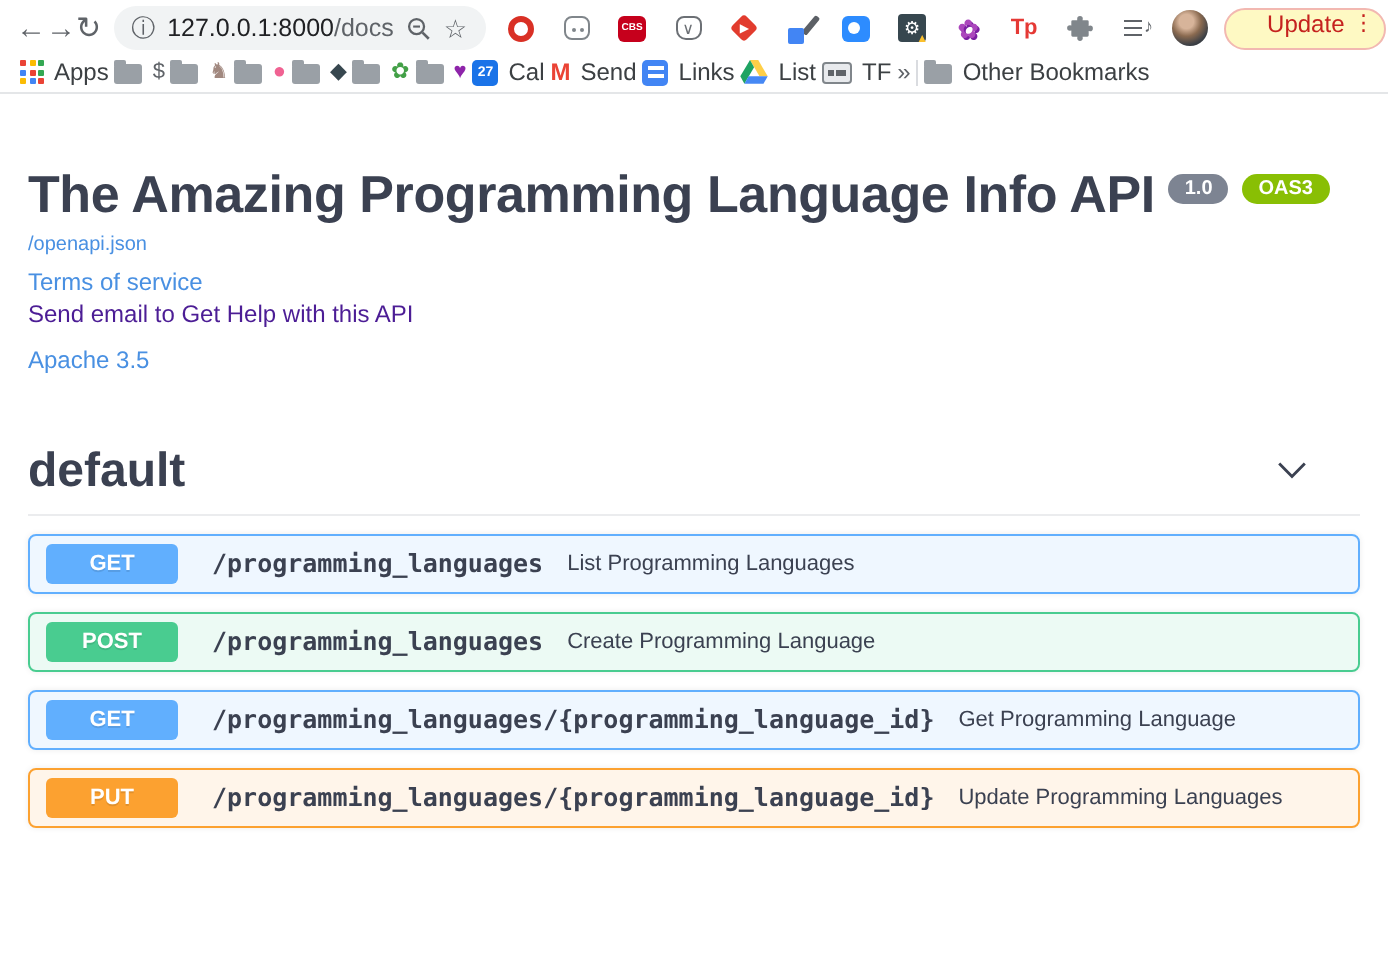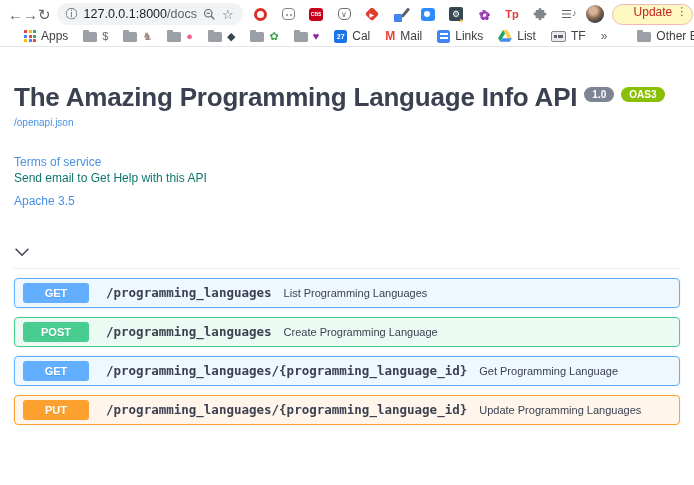--- a/index.html
+++ b/index.html
@@ -43,21 +43,21 @@
   .ext-playlist i { position:absolute; left:0; top:1px; width:9px; height:1.6px; background:#5f6368;
                     box-shadow:0 3.5px 0 #5f6368, 0 7px 0 #5f6368; }
   .ext-playlist b { position:absolute; right:-2px; top:-1px; color:#5f6368; font-size:9px; font-weight:normal; }
   .avatar { width:18px; height:18px; border-radius:50%; margin-left:10px; cursor:pointer; flex:none;
             background:radial-gradient(circle at 40% 32%, #d7b49a 0 22%, #8a6a50 45%, #3c4046 72%, #202428 100%); }
   .update-chip { display:flex; gap:4px; margin-left:8px; height:21px; padding:0 5px 0 21px;
                  border:1px solid #f2b8b1; border-radius:11px; background:#fef9c3; cursor:pointer; flex:none; }
   .update-chip .lbl { font-size:12px; color:#c5221f; }
   .update-chip .dots { font-size:11px; color:#c5221f; }
 
-  .bookmarks { height:19px; display:flex; align-items:center; gap:15px; padding:0 10px 2px 24px;
+  .bookmarks { height:19px; display:flex; align-items:center; gap:3px; padding:0 10px 2px 10px;
                border-bottom:1px solid #e4e6e8; background:#fff; font-size:12px; color:#3c4043; }
   .bm { display:flex; align-items:center; gap:5px; cursor:pointer; white-space:nowrap; }
   .apps-grid { display:grid; grid-template-columns:repeat(3,3px); grid-gap:1.5px; }
   .apps-grid i { width:3px; height:3px; border-radius:0.5px; }
   .folder { width:14px; height:10px; background:#9aa0a6; border-radius:1.5px; position:relative; margin-top:2px; flex:none; }
   .folder::before { content:""; position:absolute; top:-2.5px; left:0; width:6px; height:3px;
                     background:#9aa0a6; border-radius:1px 1px 0 0; }
   .bm-glyph { font-size:11px; line-height:1; }
   .cal-icon { width:13px; height:13px; background:#1a73e8; border-radius:2.5px; color:#fff; font-size:7px;
               display:flex; align-items:center; justify-content:center; font-weight:bold; }
@@ -72,21 +72,21 @@
   .overflow-chev { color:#5f6368; font-size:12px; }
 
   
   .page { padding:36px 14px 0 14px; }
   .api-title-row { display:flex; align-items:flex-start; gap:7px; }
   h1.api-title { font-size:26px; font-weight:bold; color:#3b4151; line-height:1.1; letter-spacing:-0.2px; }
   .badge { color:#fff; font-size:10px; font-weight:bold; border-radius:10px; padding:2px 8px; margin-top:4px; flex:none; }
   .spec-link { display:inline-block; margin-top:4px; font-size:10px; color:#4990e2; text-decoration:none; }
   .api-desc { margin-top:17px; font-size:13px; color:#3b4151; }
   a.swg-link { display:block; font-size:12px; color:#4990e2; text-decoration:none; cursor:pointer; }
-  .link-terms { margin-top:25px; }
+  .link-terms { margin-top:4px; }
   .link-website { margin-top:9px; }
   .link-email { margin-top:2px; }
   .link-license { margin-top:9px; }
 
   .section-head { margin-top:35px; display:flex; align-items:center; justify-content:space-between;
                   border-bottom:1px solid #ebecee; padding-bottom:7px; cursor:pointer; }
   .section-title { font-size:24px; font-weight:bold; color:#3b4151; }
   .chev-down { margin-right:26px; }
 
   .opblock { height:30px; display:flex; align-items:center; border:1px solid; border-radius:4px;
@@ -215,21 +215,21 @@
   <span class="bm">
       <span class="folder"></span>
       <span class="bm-glyph" style="color: rgb(142, 36, 170);">♥</span>
     </span>
   <span class="bm">
       <span class="cal-icon">27</span>
       <span>Cal</span>
     </span>
   <span class="bm">
       <span class="gmail-icon">M</span>
-      <span>Mail</span>
+      <span>Send</span>
     </span>
   <span class="bm">
       <span class="links-icon">
         <i></i>
       </span>
       <span>Links</span>
     </span>
   <span class="bm">
     <span style="display:flex">
         <svg width="14" height="12" viewBox="0 0 24 21">
@@ -259,24 +259,25 @@
 
   <div class="api-title-row">
     <h1 class="api-title">The Amazing Programming Language Info API</h1>
     <span class="badge" style="background-color: rgb(125, 132, 146);">1.0</span>
     <span class="badge" style="background-color: rgb(137, 191, 4);">OAS3</span>
   </div>
   <a class="spec-link" style="color: rgb(73, 144, 226);">/openapi.json</a>
 
 
   <a class="swg-link link-terms" style="color: rgb(73, 144, 226);">Terms of service</a>
-  <a class="swg-link link-email" style="color: #0f766e;">Send email to Get Help with this API</a>
+  <a class="swg-link link-email" style="color: #4c1d95;">Send email to Get Help with this API</a>
   <a class="swg-link link-license" style="color: rgb(73, 144, 226);">Apache 3.5</a>
 
   <div class="section-head">
+    <span class="section-title">default</span>
     <span class="chev-down">
       <svg width="16" height="10" viewBox="0 0 20 12">
           <path d="M2 2l8 8 8-8" fill="none" stroke="#3b4151" stroke-width="1.8"></path>
         </svg>
     </span>
   </div>
 
   <div class="opblock" style="border-color: rgb(97, 175, 254); background-color: rgba(97, 175, 254, 0.1);">
     <span class="opblock-method" style="background-color: rgb(97, 175, 254);">GET</span>
     <span class="opblock-path">/programming_languages</span>

